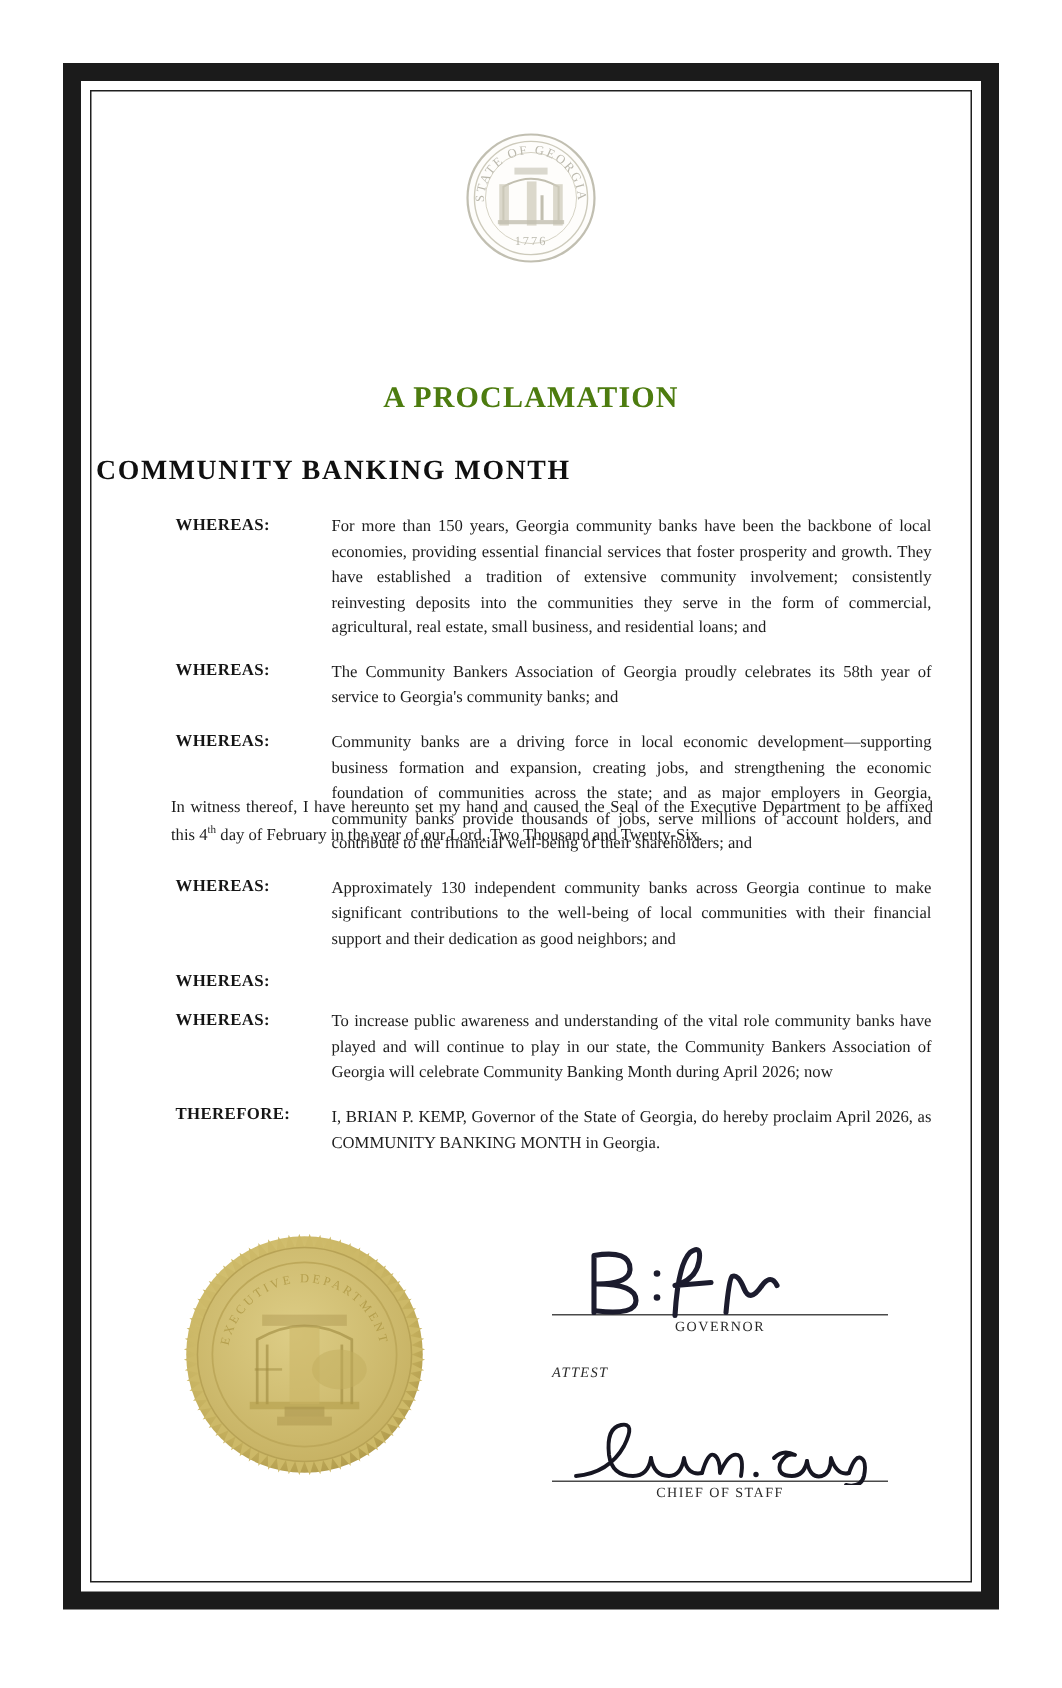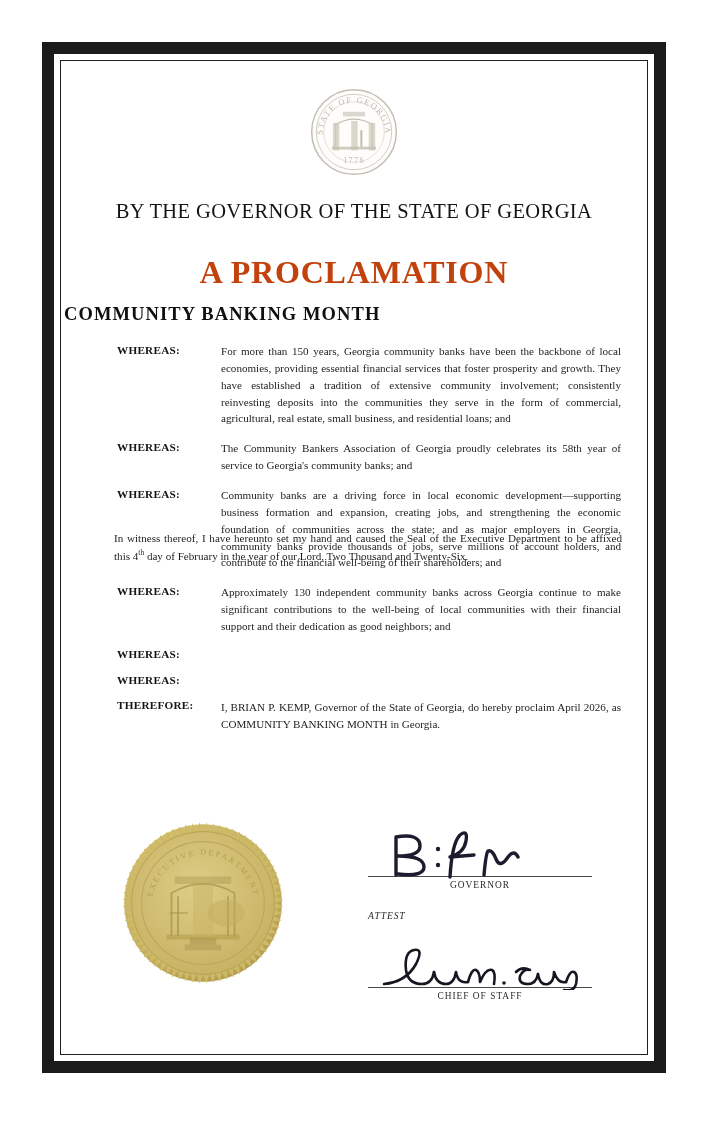--- a/index.html
+++ b/index.html
@@ -75,24 +75,24 @@
     font-size: 20.5px;
     letter-spacing: 0.4px;
     color: #141414;
     white-space: nowrap;
   }
   .hd-proclamation {
     position: absolute;
     left: 0; right: 0;
     top: 190px;
     text-align: center;
-    font-size: 32px;
+    font-size: 20px;
     font-weight: bold;
     letter-spacing: 0.8px;
-    color: #c2410c;
+    color: #4d7c0f;
   }
   .hd-subject {
     position: absolute;
     left: 0; right: 0;
     top: 240px;
     text-align: left;
     font-size: 18.5px;
     font-weight: bold;
     letter-spacing: 1.1px;
     color: #101010;
@@ -222,21 +222,20 @@
         <rect x="27" y="40" width="7" height="30" fill="#8d8560" opacity="0.75"></rect>
         <rect x="47" y="38" width="7" height="32" fill="#8d8560" opacity="0.75"></rect>
         <rect x="66" y="40" width="7" height="30" fill="#8d8560" opacity="0.75"></rect>
         <rect x="26" y="66" width="48" height="3" fill="#6f6846" opacity="0.8"></rect>
         <rect x="38" y="28" width="24" height="5" fill="#6f6846" opacity="0.6"></rect>
         <path d="M 58,48 L 58,66" stroke="#6f6846" stroke-width="2.2"></path>
         <text x="50" y="84" text-anchor="middle" font-family="'Liberation Serif', serif" font-size="9" fill="#5d573c" letter-spacing="1.4">1776</text>
       </svg>
     </div>
 
-    <div class="hd-governor">BY THE GOVERNOR OF THE STATE OF GEORGIA</div>
     <div class="hd-proclamation">A PROCLAMATION</div>
     <div class="hd-subject">COMMUNITY BANKING MONTH</div>
 
     <div class="clauses">
 
       <div class="clause">
         <div class="clause-label">WHEREAS:</div>
         <div class="clause-body">For more than 150 years, Georgia community banks have been the backbone of local economies, providing essential financial services that foster prosperity and growth. They have established a tradition of extensive community involvement; consistently reinvesting deposits into the communities they serve in the form of commercial, agricultural, real estate, small business, and residential loans; and</div>
       </div>
 
@@ -254,20 +253,21 @@
         <div class="clause-label">WHEREAS:</div>
         <div class="clause-body">Approximately 130 independent community banks across Georgia continue to make significant contributions to the well-being of local communities with their financial support and their dedication as good neighbors; and</div>
       </div>
 
       <div class="clause">
         <div class="clause-label">WHEREAS:</div>
       </div>
 
       <div class="clause">
         <div class="clause-label">WHEREAS:</div>
+        <div class="clause-body">To increase public awareness and understanding of the vital role community banks have played and will continue to play in our state, the Community Bankers Association of Georgia will celebrate Community Banking Month during April 2026; now</div>
       </div>
 
       <div class="clause">
         <div class="clause-label">THEREFORE:</div>
         <div class="clause-body">I, BRIAN P. KEMP, Governor of the State of Georgia, do hereby proclaim April 2026, as COMMUNITY BANKING MONTH in Georgia.</div>
       </div>
 
     </div>
 
     <div class="witness">

